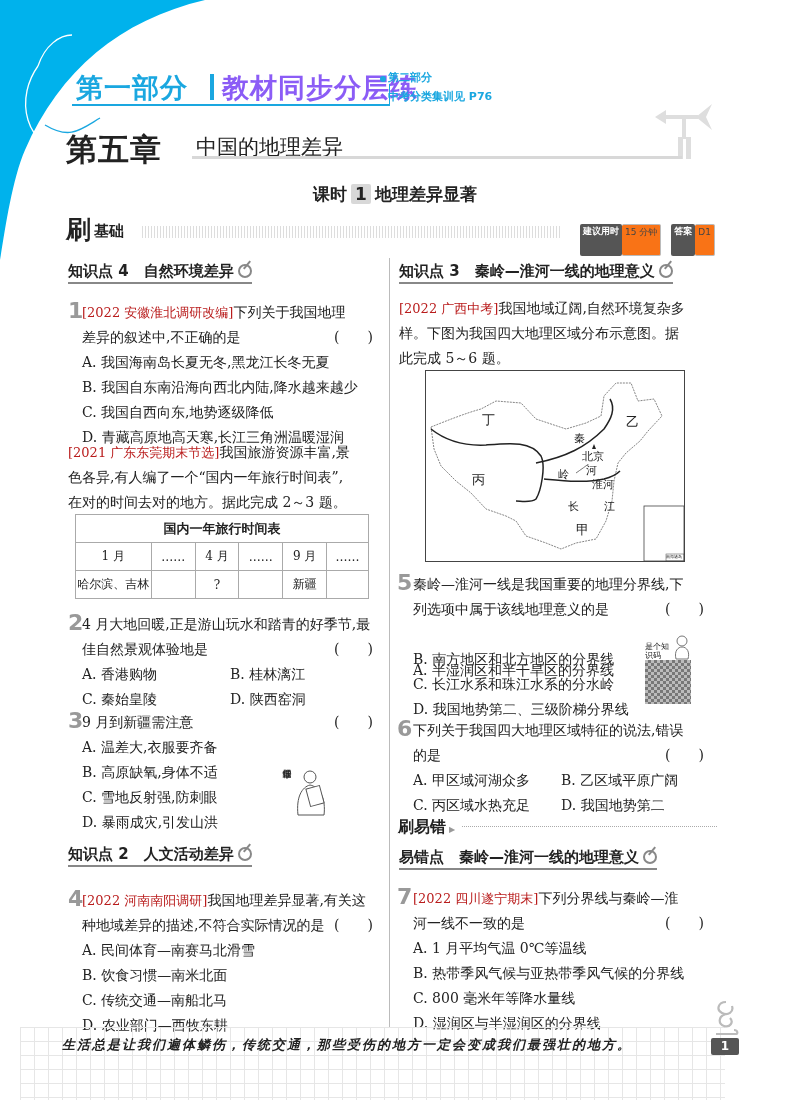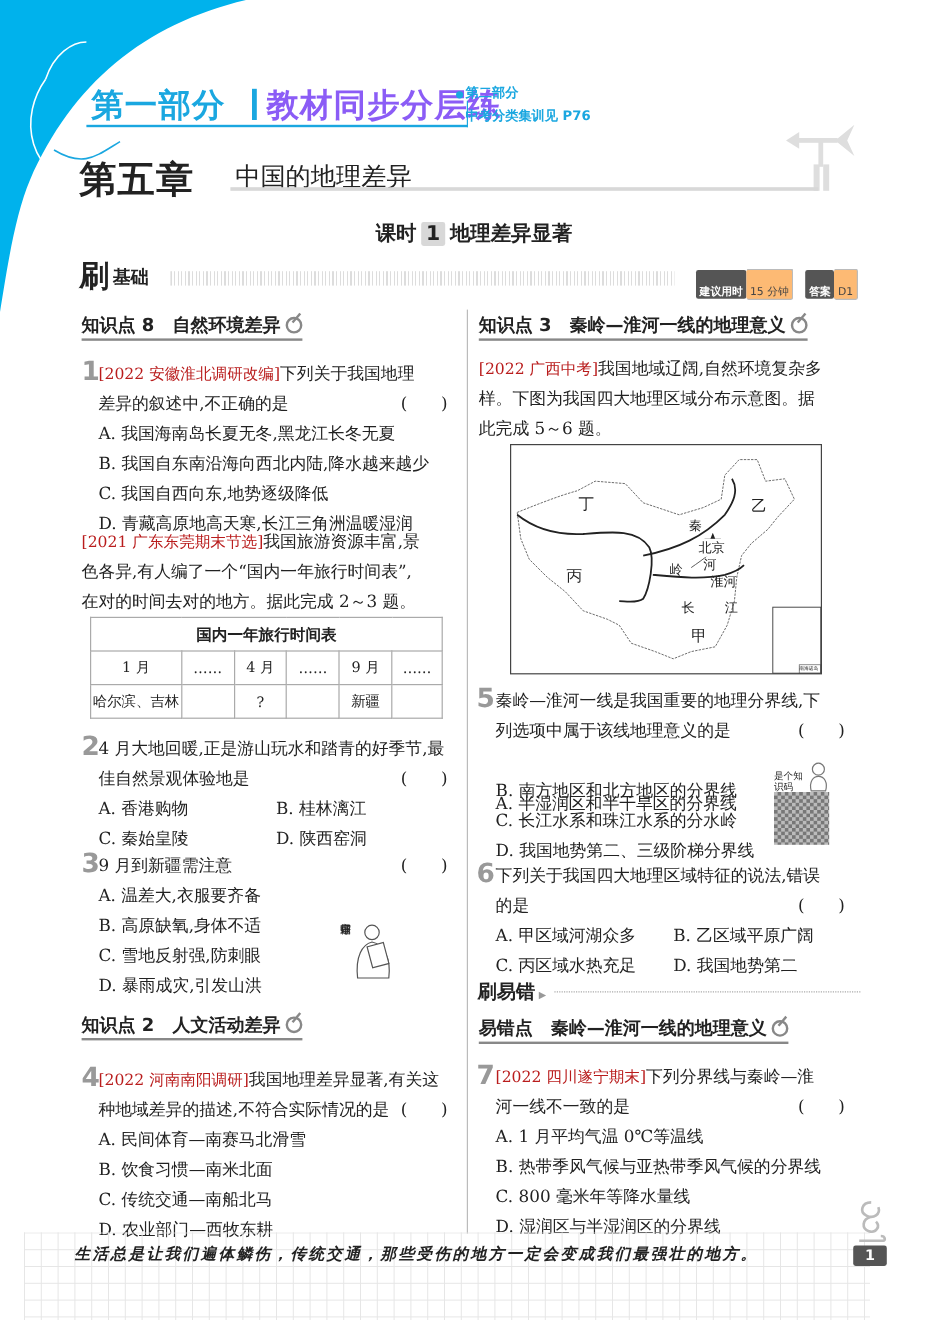--- a/index.html
+++ b/index.html
@@ -23,23 +23,23 @@
   .chapter-name { left:196px; top:133px; font-size:21px; color:#222; }
   .chapter-line { left:192px; top:156px; width:490px; height:3px; background:#d8d8d8; }
 
   .lesson { left:0; width:790px; top:183px; text-align:center; font-size:17px; font-weight:bold; }
   .lesson .num { display:inline-block; background:#d8d8d8; padding:0 4px; margin:0 4px; border-radius:2px; }
 
   .shua { left:66px; top:213px; font-size:25px; font-weight:bold; color:#222; }
   .shua-sub { left:94px; top:222px; font-size:15px; font-weight:bold; }
   .shua-rule { left:142px; top:226px; width:420px; height:12px;
     background:repeating-linear-gradient(90deg,#ddd 0 1px,transparent 1px 3px); }
-  .pill { height:20px; font-size:9px; line-height:14px; padding:12px 3px; border-radius:2px; }
+  .pill { height:32px; font-size:9px; line-height:14px; padding:0 3px; border-radius:2px; }
   .pill-dark { background:#555; color:#fff; font-weight:bold; }
-  .pill-light { border:1px solid #bbb; border-left:none; color:#444; background:#fdba74; }
+  .pill-light { border:1px solid #bbb; border-left:none; color:#444; background:#f97316; }
 
   .col-div { left:389px; top:258px; width:1px; height:770px; background:#bbb; }
 
   .kp { font-size:15px; font-weight:bold; font-family:"DejaVu Sans","Liberation Sans",sans-serif; color:#222;
         border-bottom:2px solid #888; padding-bottom:1px; white-space:nowrap; }
   .kp-icon { display:inline-block; width:14px; height:14px; border:2px solid #888; border-radius:50%; margin-left:4px; vertical-align:-2px; position:relative; }
   .kp-icon::after { content:""; position:absolute; left:6px; top:-6px; width:2px; height:10px; background:#888; transform:rotate(40deg); }
 
   .qnum { font-size:22px; font-weight:bold; color:#999; font-family:"DejaVu Sans","Liberation Sans",sans-serif; }
   .txt { font-size:14px; line-height:25px; white-space:nowrap; }
@@ -103,21 +103,21 @@
 <div class="abs sans" style="left:580px;top:224px;display:flex;align-items:center;">
   <span class="pill pill-dark">建议用时</span>
   <span class="pill pill-light">15 分钟</span>
   <span class="pill pill-dark" style="margin-left:10px;">答案</span>
   <span class="pill pill-light">D1</span>
 </div>
 
 <div class="abs col-div"></div>
 
 <div class="abs kp" style="left:68px;top:262px;">
-  <span>知识点 8　自然环境差异</span><span class="kp-icon"></span>
+  <span>知识点 4　自然环境差异</span><span class="kp-icon"></span>
 </div>
 
 <div class="abs" style="left:68px;top:300px;">
   <span class="abs qnum" style="left:0;top:-2px;">1</span>
   <div class="abs txt" style="left:14px;top:0;"><span class="src">[2022 安徽淮北调研改编]</span><span>下列关于我国地理</span></div>
   <div class="abs txt" style="left:14px;top:25px;">差异的叙述中,不正确的是</div>
   <div class="abs paren" style="left:266px;top:25px;line-height:25px;">(　　)</div>
   <div class="abs txt" style="left:14px;top:50px;">A. 我国海南岛长夏无冬,黑龙江长冬无夏</div>
   <div class="abs txt" style="left:14px;top:75px;">B. 我国自东南沿海向西北内陆,降水越来越少</div>
   <div class="abs txt" style="left:14px;top:100px;">C. 我国自西向东,地势逐级降低</div>

